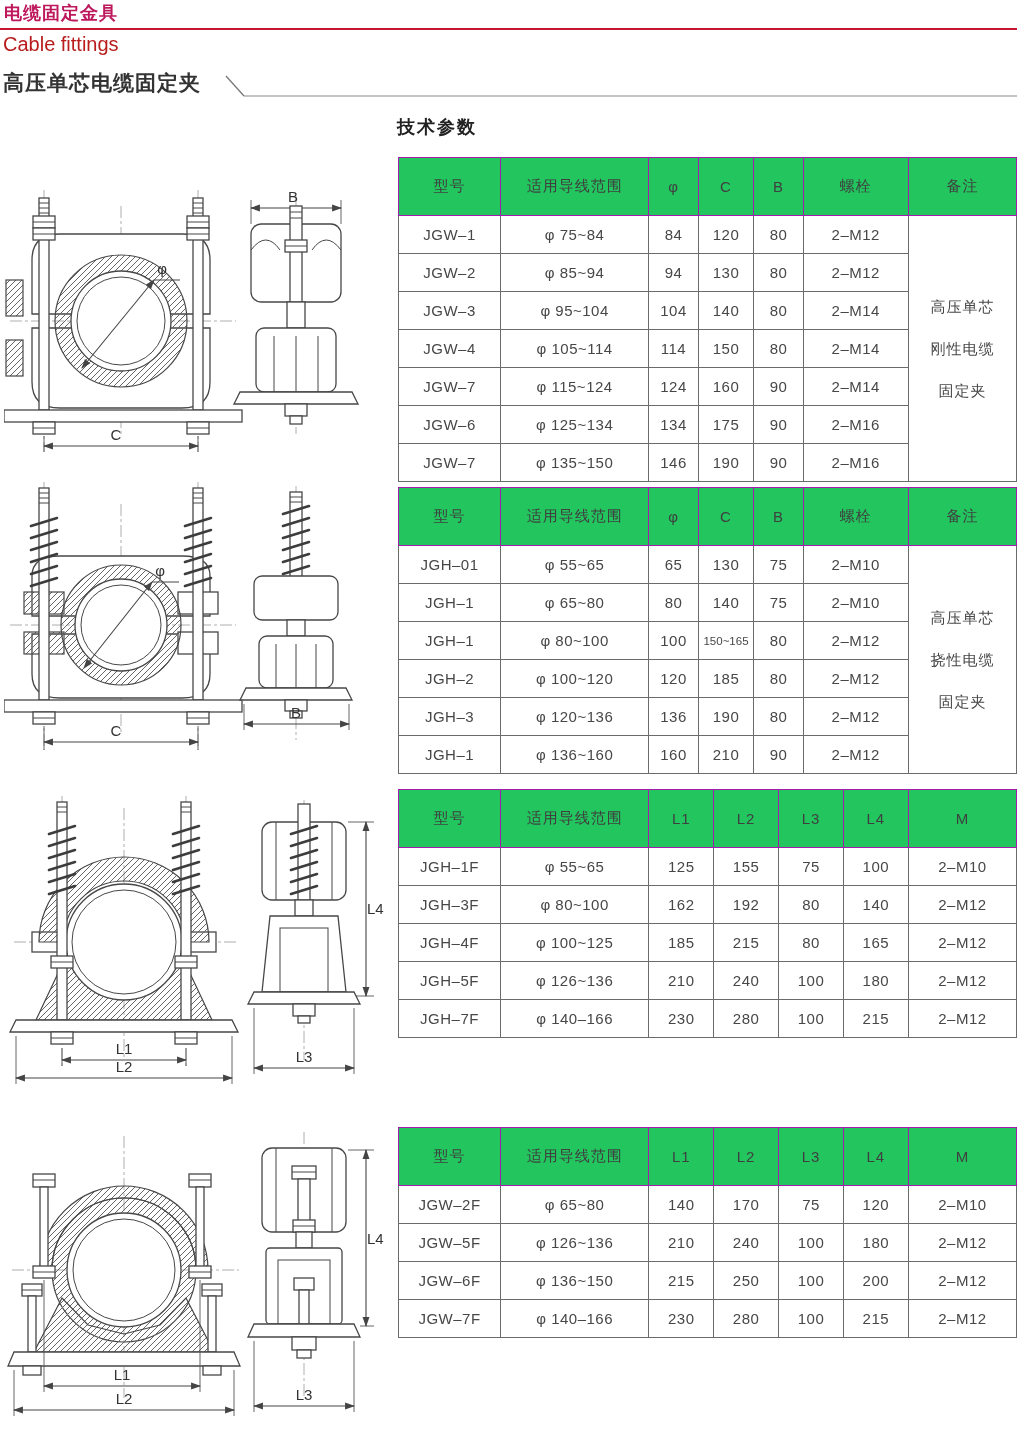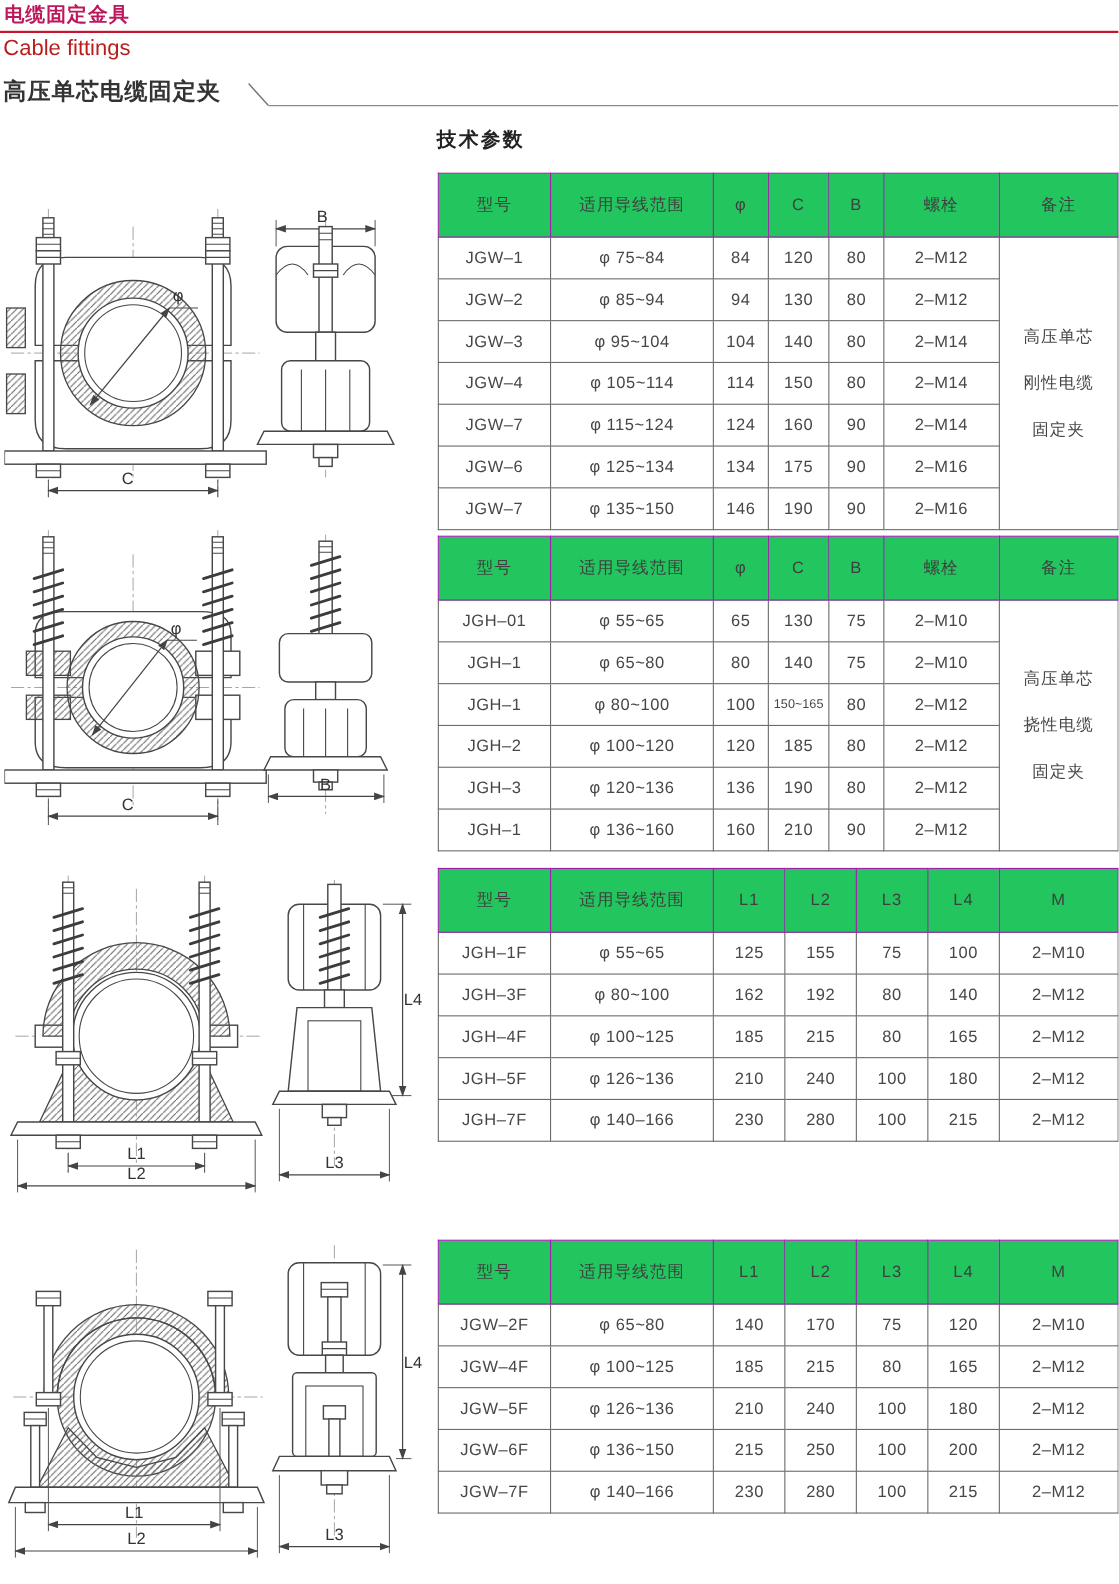--- a/index.html
+++ b/index.html
@@ -592,29 +592,20 @@
         <tr>
           <td>JGW–2F</td>
           <td>φ 65~80</td>
           <td>140</td>
           <td>170</td>
           <td>75</td>
           <td>120</td>
           <td>2–M10</td>
         </tr>
         <tr>
-          <td>JGW–4F</td>
-          <td>φ 100~125</td>
-          <td>185</td>
-          <td>215</td>
-          <td>80</td>
-          <td>165</td>
-          <td>2–M12</td>
-        </tr>
-        <tr>
           <td>JGW–5F</td>
           <td>φ 126~136</td>
           <td>210</td>
           <td>240</td>
           <td>100</td>
           <td>180</td>
           <td>2–M12</td>
         </tr>
         <tr>
           <td>JGW–6F</td>

